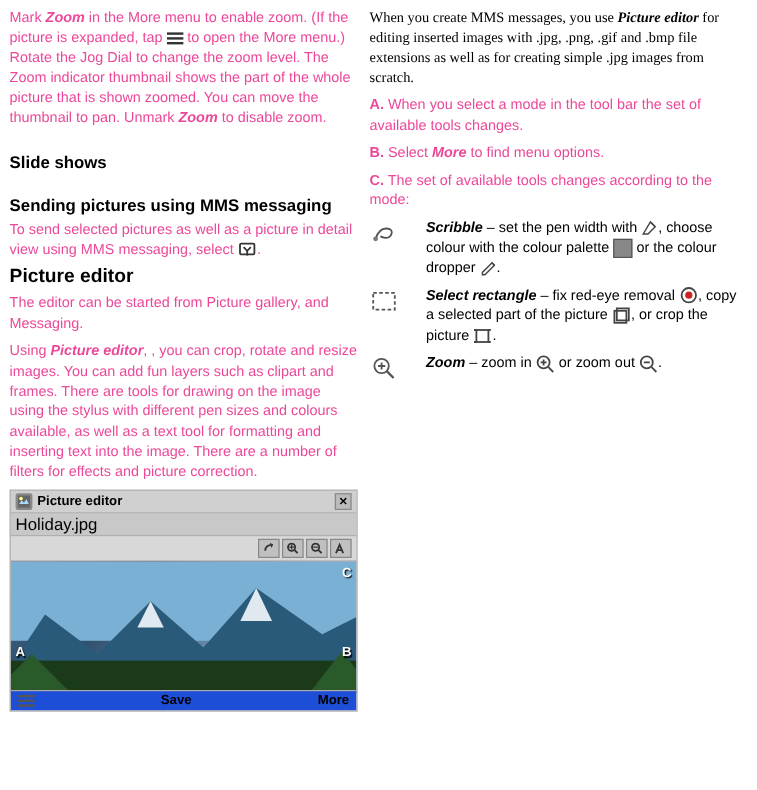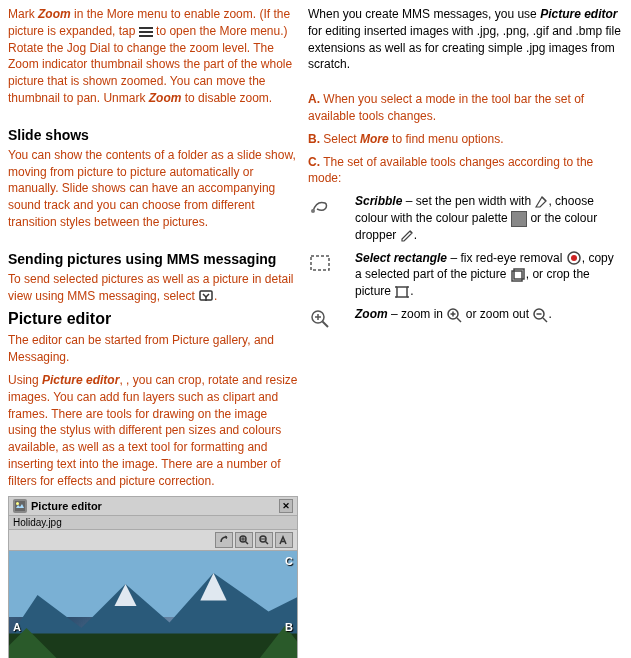--- a/index.html
+++ b/index.html
@@ -33,21 +33,21 @@
 
     .right-col {
       flex: 1;
       width: 320px;
     }
 
     
     .body-text {
       font-size: 12px;
       line-height: 1.4;
-      color: #c2410c;
+      color: #ec4899;
       margin-bottom: 6px;
     }
 
     .section-heading {
       font-size: 14px;
       font-weight: bold;
       color: #000;
       margin-bottom: 4px;
       margin-top: 20px;
     }
@@ -206,21 +206,22 @@
     .inline-icon {
       display: inline-flex;
       align-items: center;
       justify-content: center;
       vertical-align: middle;
     }
 
     .right-col-intro {
       font-size: 12px;
       line-height: 1.4;
-      margin-bottom: 18px;
+      margin-bottom: 6px;
+      font-family: Liberation Serif, serif;
     }
 
     .point-label {
       font-weight: bold;
       font-size: 12px;
     }
 
     .colour-square {
       width: 16px;
       height: 16px;
@@ -245,21 +246,20 @@
           <svg width="14" height="12" viewBox="0 0 14 12">
               <rect x="0" y="1" width="14" height="2" fill="#333"></rect>
               <rect x="0" y="5" width="14" height="2" fill="#333"></rect>
               <rect x="0" y="9" width="14" height="2" fill="#333"></rect>
             </svg>
         </span>
         to open the More menu.) Rotate the Jog Dial to change the zoom level. The Zoom indicator thumbnail shows the part of the whole picture that is shown zoomed. You can move the thumbnail to pan. Unmark <span class="italic-bold-inline">Zoom</span> to disable zoom.
       </p>
 
       <h3 class="section-heading">Slide shows</h3>
-      <p class="body-text">You can show the contents of a folder as a slide show, moving from picture to picture automatically or manually. Slide shows can have an accompanying sound track and you can choose from different transition styles between the pictures.</p>
 
       <h3 class="section-heading">Sending pictures using MMS messaging</h3>
       <p class="body-text">
         <span>To send selected pictures as well as a picture in detail view using MMS messaging, select</span>
         <span class="inline-icon">
           <svg width="16" height="16" viewBox="0 0 16 16">
               <rect x="2" y="3" width="12" height="9" rx="1" fill="none" stroke="#333" stroke-width="1.5"></rect>
               <path d="M5 6 L8 9 L11 6" fill="none" stroke="#333" stroke-width="1.5"></path>
               <line x1="8" y1="9" x2="8" y2="13" stroke="#333" stroke-width="1.5"></line>
             </svg>
@@ -281,21 +281,21 @@
                   <rect x="1" y="1" width="10" height="10" fill="#666"></rect>
                   <path d="M2 8 L4 5 L6 7 L8 4 L10 8 Z" fill="#aaddff"></path>
                   <circle cx="3.5" cy="3.5" r="1.5" fill="#ffff88"></circle>
                 </svg>
             </div>
             <span style="font-size:11px;font-weight:bold;">Picture editor</span>
           </div>
           <div class="close-btn">✕</div>
         </div>
 
-        <div class="pic-editor-filename" style="font-size:10px;padding:1px 4px;background:#c8c8c8;border-bottom:1px solid #aaa;">Holiday.jpg</div>
+        <div class="pic-editor-filename" style="font-size:14px;padding:1px 4px;background:#c8c8c8;border-bottom:1px solid #aaa;">Holiday.jpg</div>
 
         <div class="pic-editor-toolbar-top">
           <div class="toolbar-btn">
             <svg width="10" height="10" viewBox="0 0 10 10">
                 <path d="M2 7 C2 4 4 2 8 2" fill="none" stroke="#333" stroke-width="1.5"></path>
                 <path d="M6 1 L8 2 L7 4" fill="none" stroke="#333" stroke-width="1"></path>
               </svg>
           </div>
           <div class="toolbar-btn">
             <svg width="10" height="10" viewBox="0 0 10 10">

